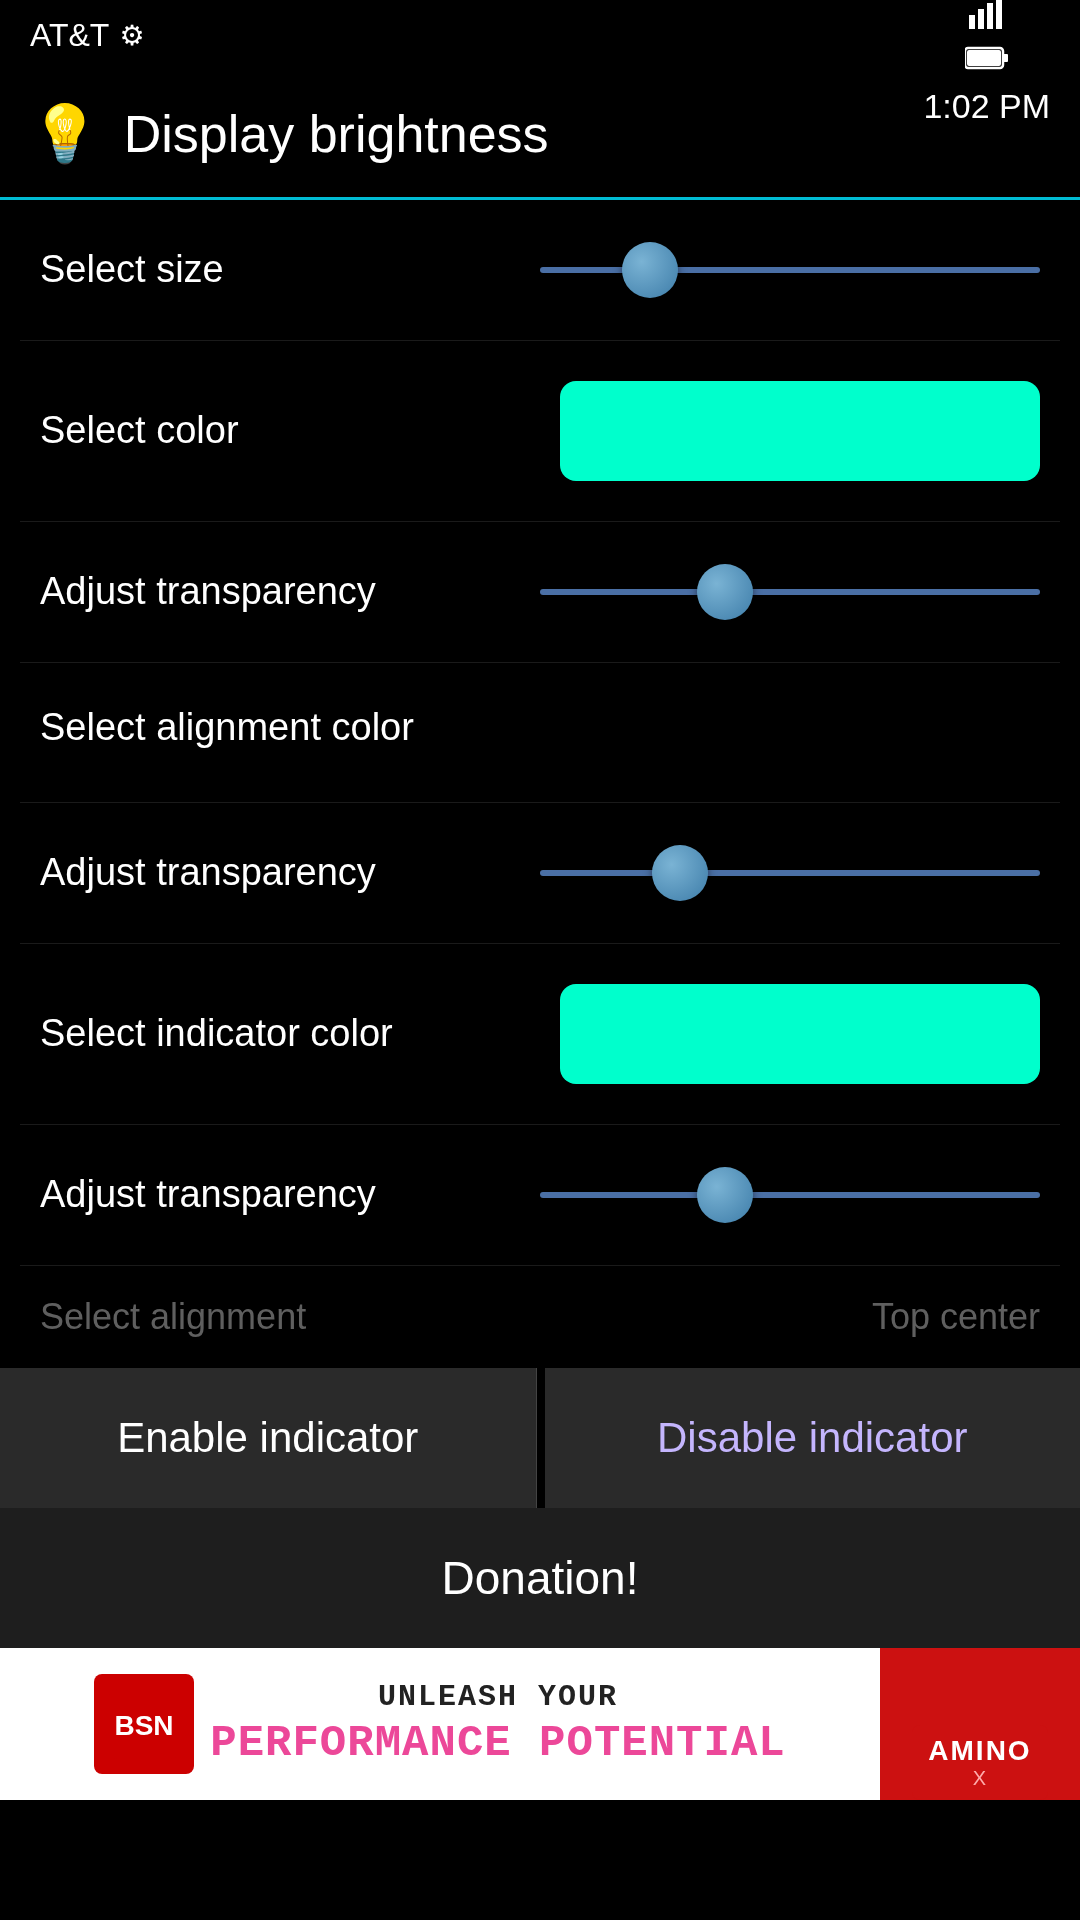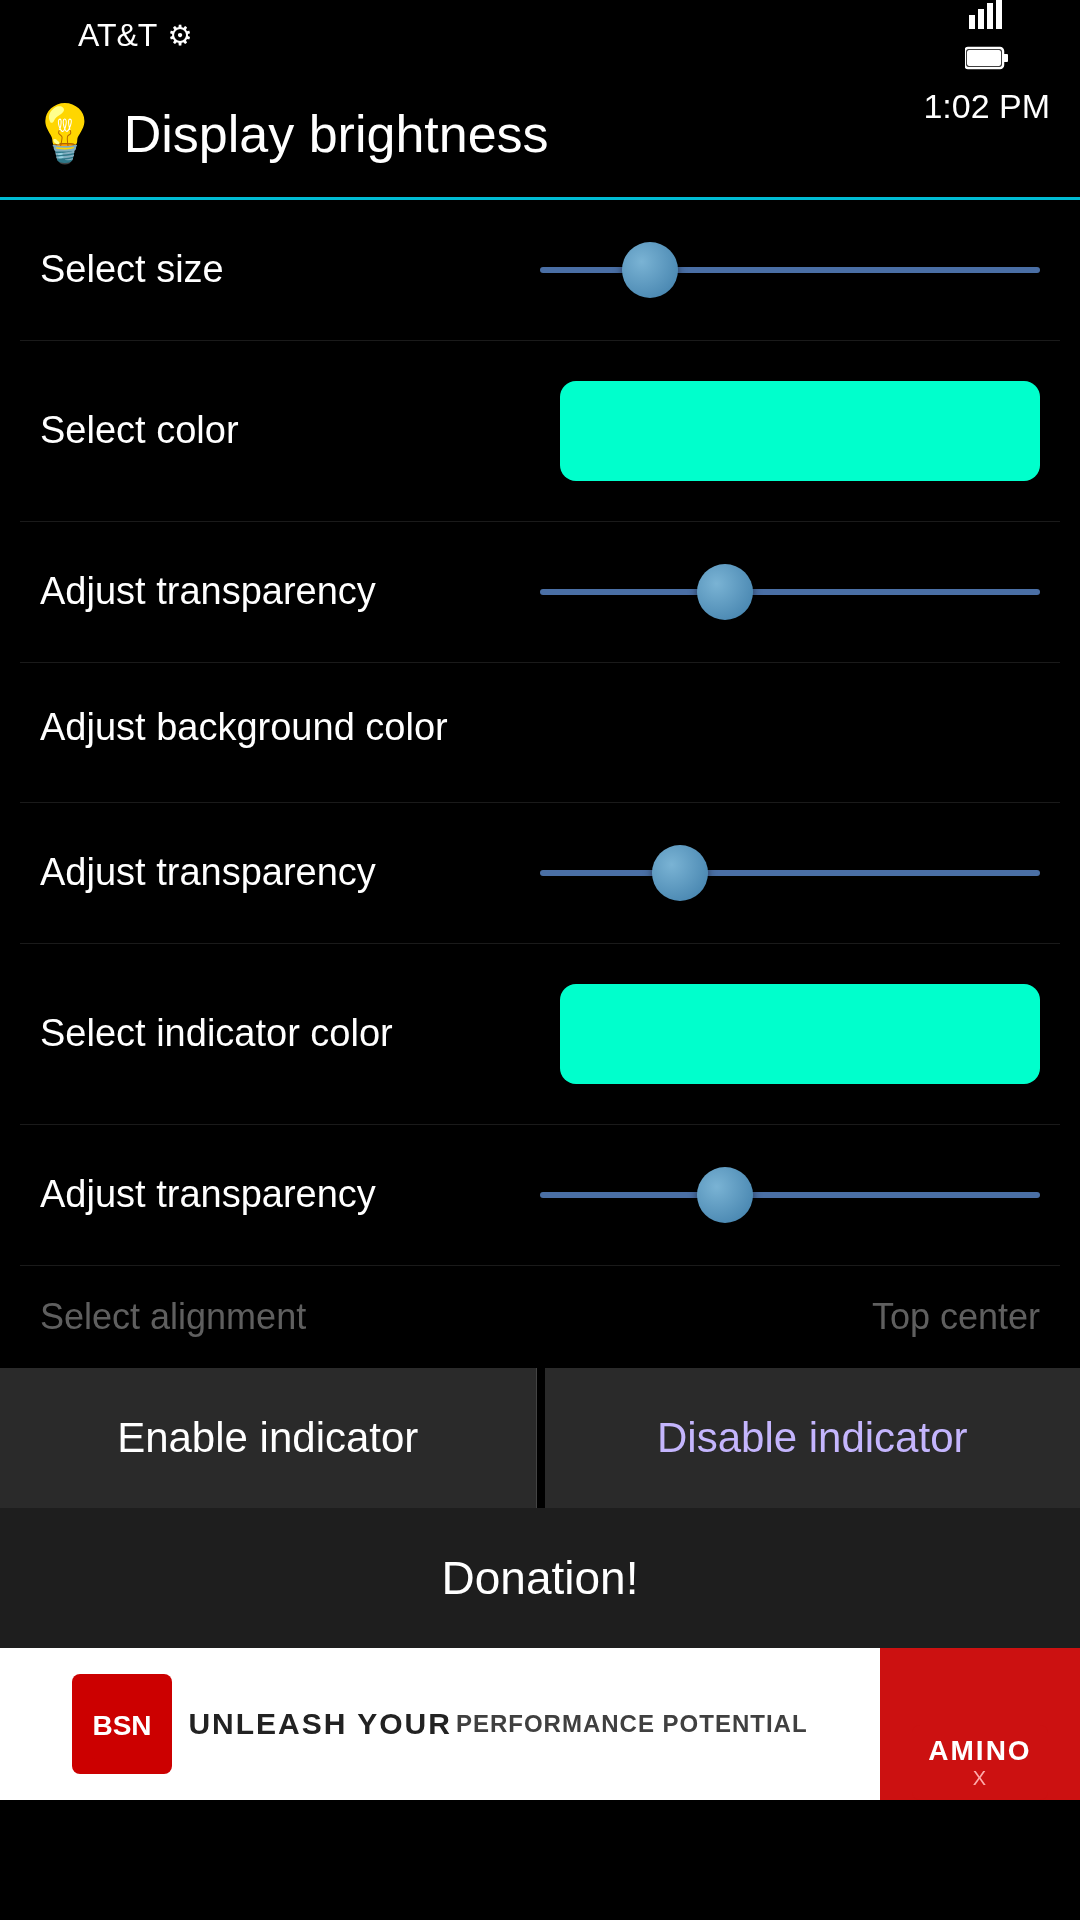--- a/index.html
+++ b/index.html
@@ -15,21 +15,20 @@
     }
 
     
     .status-bar {
       display: flex;
       justify-content: space-between;
       align-items: center;
       padding: 10px 30px;
       background: #000;
       height: 70px;
-      margin-left: 48px;
     }
 
     .status-left {
       font-size: 32px;
       color: #fff;
       display: flex;
       align-items: center;
       gap: 10px;
     }
 
@@ -217,23 +216,24 @@
       height: 100%;
       background: #fff;
       display: flex;
       align-items: center;
       justify-content: center;
       padding: 10px;
     }
 
     .ad-text-area {
       display: flex;
-      flex-direction: row;
+      flex-direction: column;
       align-items: center;
       gap: 4px;
+      font-family: Liberation Mono, monospace;
     }
 
     .ad-logo-left {
       width: 100px;
       height: 100px;
       background: #cc0000;
       border-radius: 8px;
       display: flex;
       align-items: center;
       justify-content: center;
@@ -315,21 +315,21 @@
     <div class="setting-control">
       <div class="slider-container">
         <div class="slider-track">
           <div class="slider-thumb" style="left: 37%;"></div>
         </div>
       </div>
     </div>
   </div>
 
   <div class="setting-row-label-only">
-    <span class="setting-label">Adjust background color</span>
+    <span class="setting-label">Select alignment color</span>
   </div>
 
   <div class="setting-row">
     <span class="setting-label">Adjust transparency</span>
     <div class="setting-control">
       <div class="slider-container">
         <div class="slider-track">
           <div class="slider-thumb" style="left: 28%;"></div>
         </div>
       </div>
@@ -371,21 +371,21 @@
   <div class="ad-left">
     <div class="ad-logo-left">
       <svg width="70" height="70" viewBox="0 0 70 70">
 
         <rect width="70" height="70" rx="8" fill="#cc0000"></rect>
         <text x="35" y="46" text-anchor="middle" font-size="28" font-weight="900" fill="#fff">BSN</text>
       </svg>
     </div>
     <div class="ad-text-area">
       <span style="font-size:30px; font-weight:bold; color:#222; letter-spacing:2px;">UNLEASH YOUR</span>
-      <span style="font-size:24px; font-weight:900; color:#404040; letter-spacing:1px;text-align:center;">PERFORMANCE POTENTIAL</span>
+      <span style="font-size:44px; font-weight:900; color:#ec4899; letter-spacing:1px;text-align:center;">PERFORMANCE POTENTIAL</span>
     </div>
   </div>
   <div class="ad-right">
     <div style="text-align:center;">
       <div style="background:#cc1111; padding:10px 16px; border-radius:8px;">
         <div style="font-size:28px; font-weight:900; color:#fff; letter-spacing:2px;">AMINO</div>
         <div style="font-size:20px; color:#ffaaaa; letter-spacing:1px;">X</div>
       </div>
     </div>
   </div>

